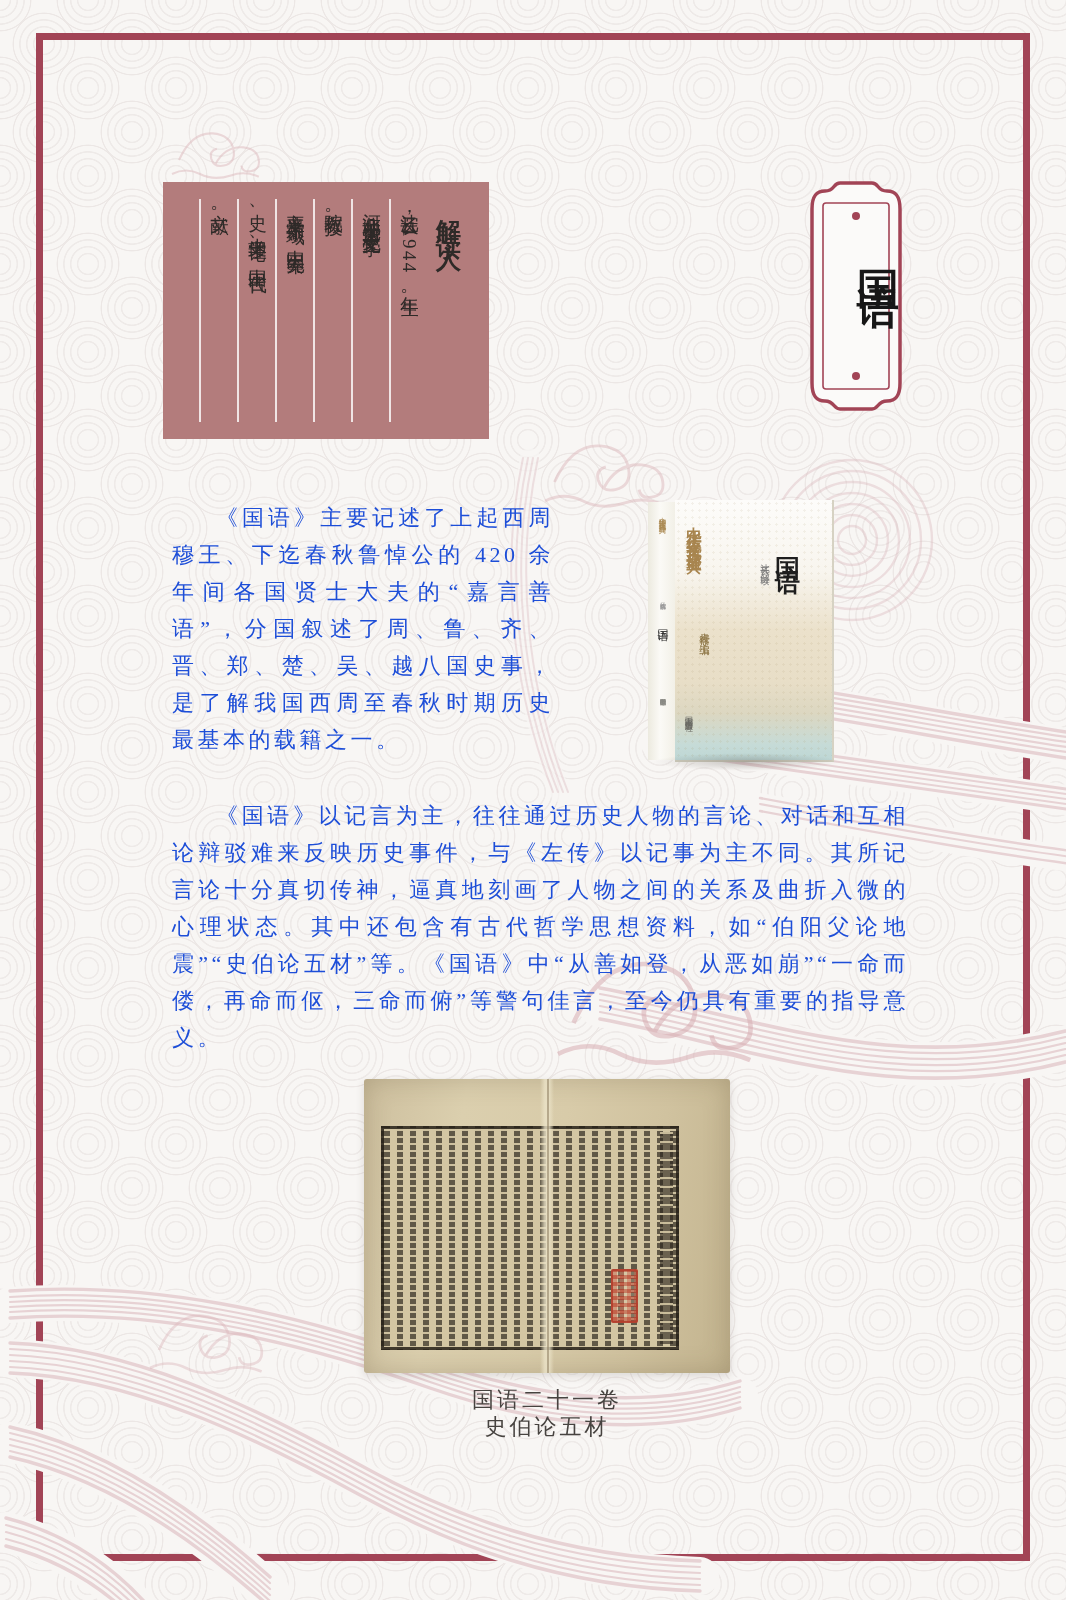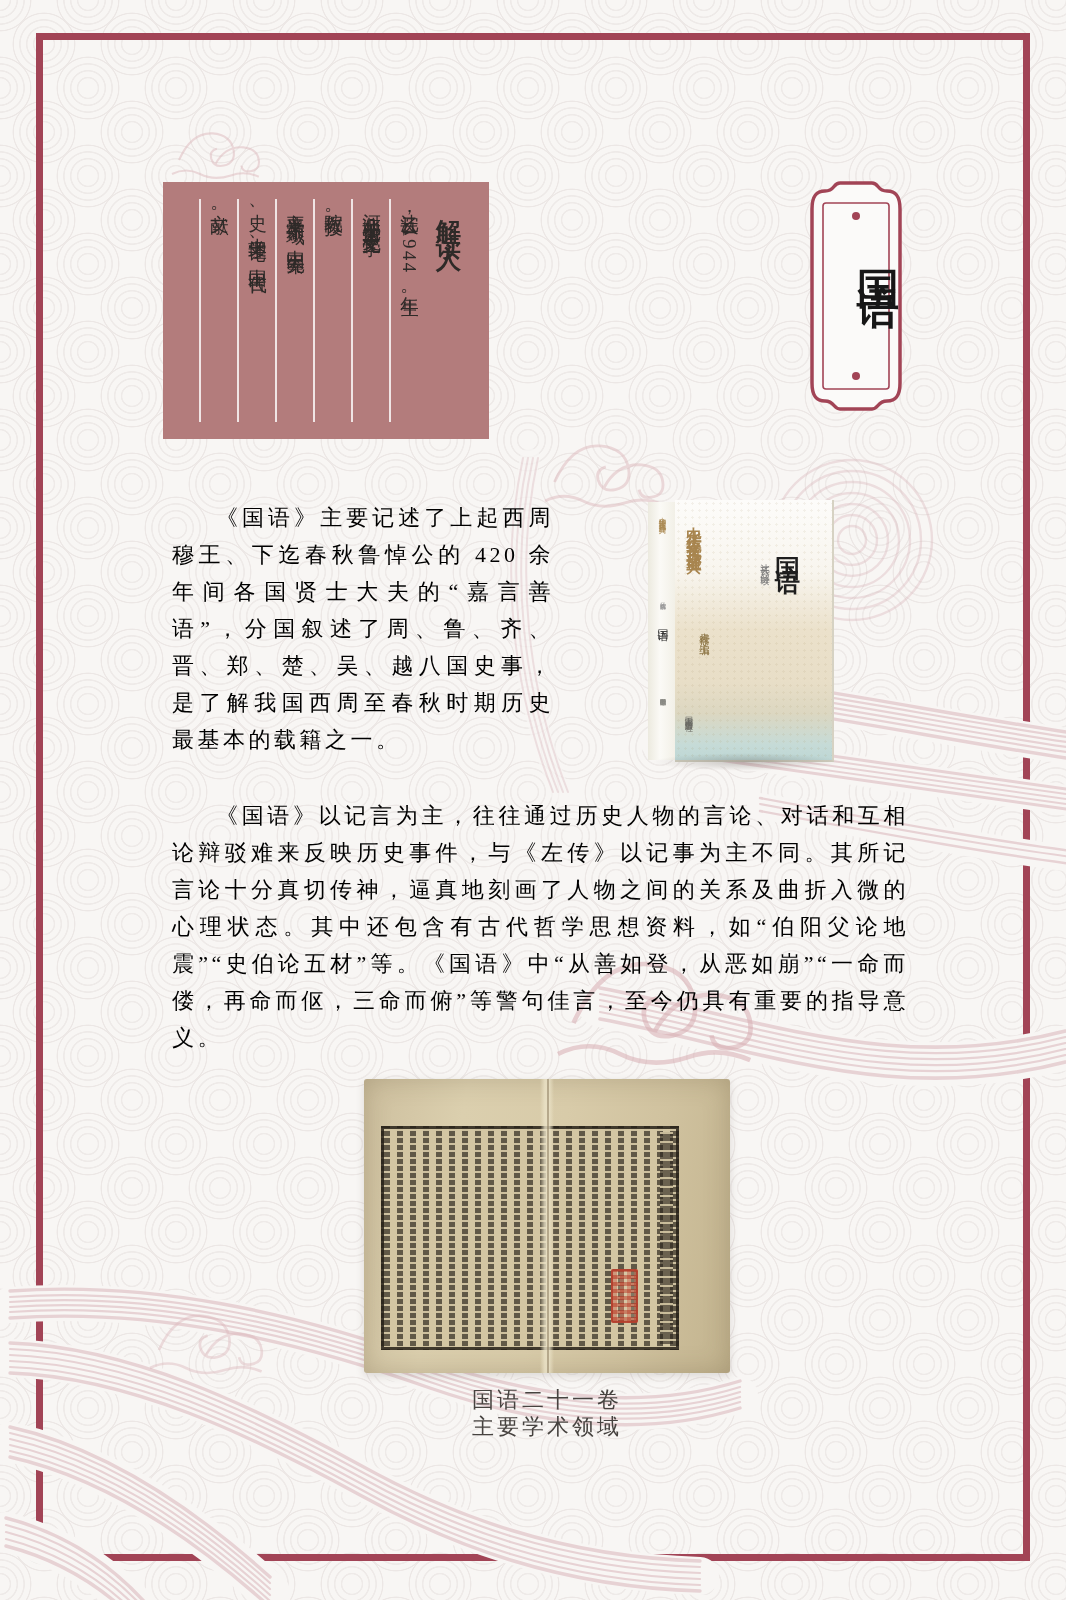--- a/index.html
+++ b/index.html
@@ -45,21 +45,21 @@
   .plaque svg{position:absolute;left:0;top:0;}
   .plaque-text{
     position:absolute;left:0;top:58px;width:100px;text-align:center;
     writing-mode:vertical-rl;margin:0 auto;left:50%;transform:translateX(-50%);
     font-size:42px;font-weight:bold;color:#171717;letter-spacing:18px;
     font-family:"Liberation Serif","DejaVu Serif",serif;
   }
 
   
   .para{
-    color:#000000;font-size:22px;line-height:37px;letter-spacing:3.5px;
+    color:#1d4ed8;font-size:22px;line-height:37px;letter-spacing:3.5px;
     text-align:justify;text-indent:2em;margin:0;z-index:3;
   }
   .para1{left:172px;top:499px;width:382px;}
   .para2{left:172px;top:797px;width:737px;font-family:Liberation Serif, serif;}
 
   
   .book{left:648px;top:500px;width:186px;height:262px;z-index:3;}
   .book:after{
     content:"";position:absolute;left:4px;right:-8px;bottom:-9px;height:18px;
     background:radial-gradient(ellipse at 50% 50%, rgba(70,64,58,.28), rgba(70,64,58,0) 70%);
@@ -286,14 +286,14 @@
 <div class="abs photo content">
   <div class="photo-block">
     <div class="photo-header"></div>
     <div class="photo-seal"></div>
   </div>
   <div class="photo-crease"></div>
 </div>
 
 <div class="abs caption content">
   <div>国语二十一卷</div>
-  <div>主要学术领域</div>
+  <div>史伯论五材</div>
 </div>
 
 </body></html>

